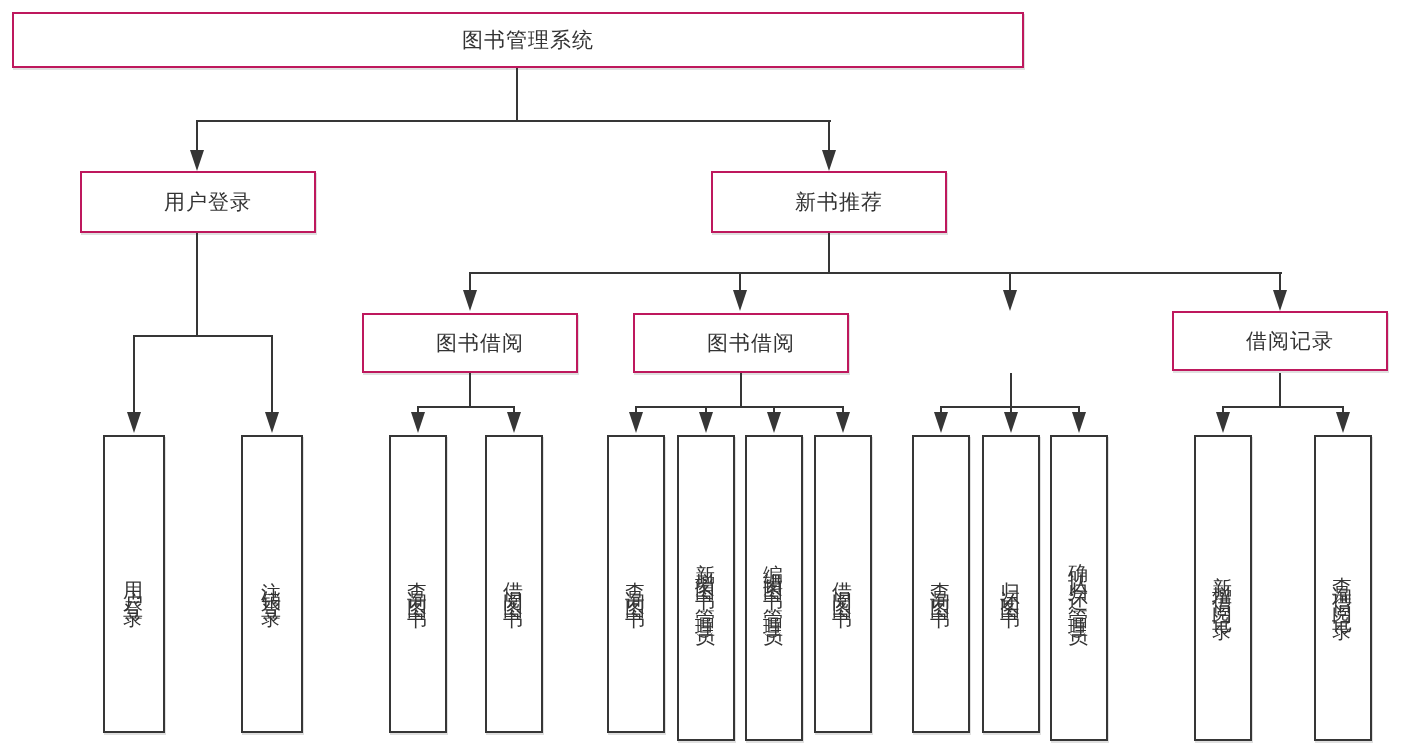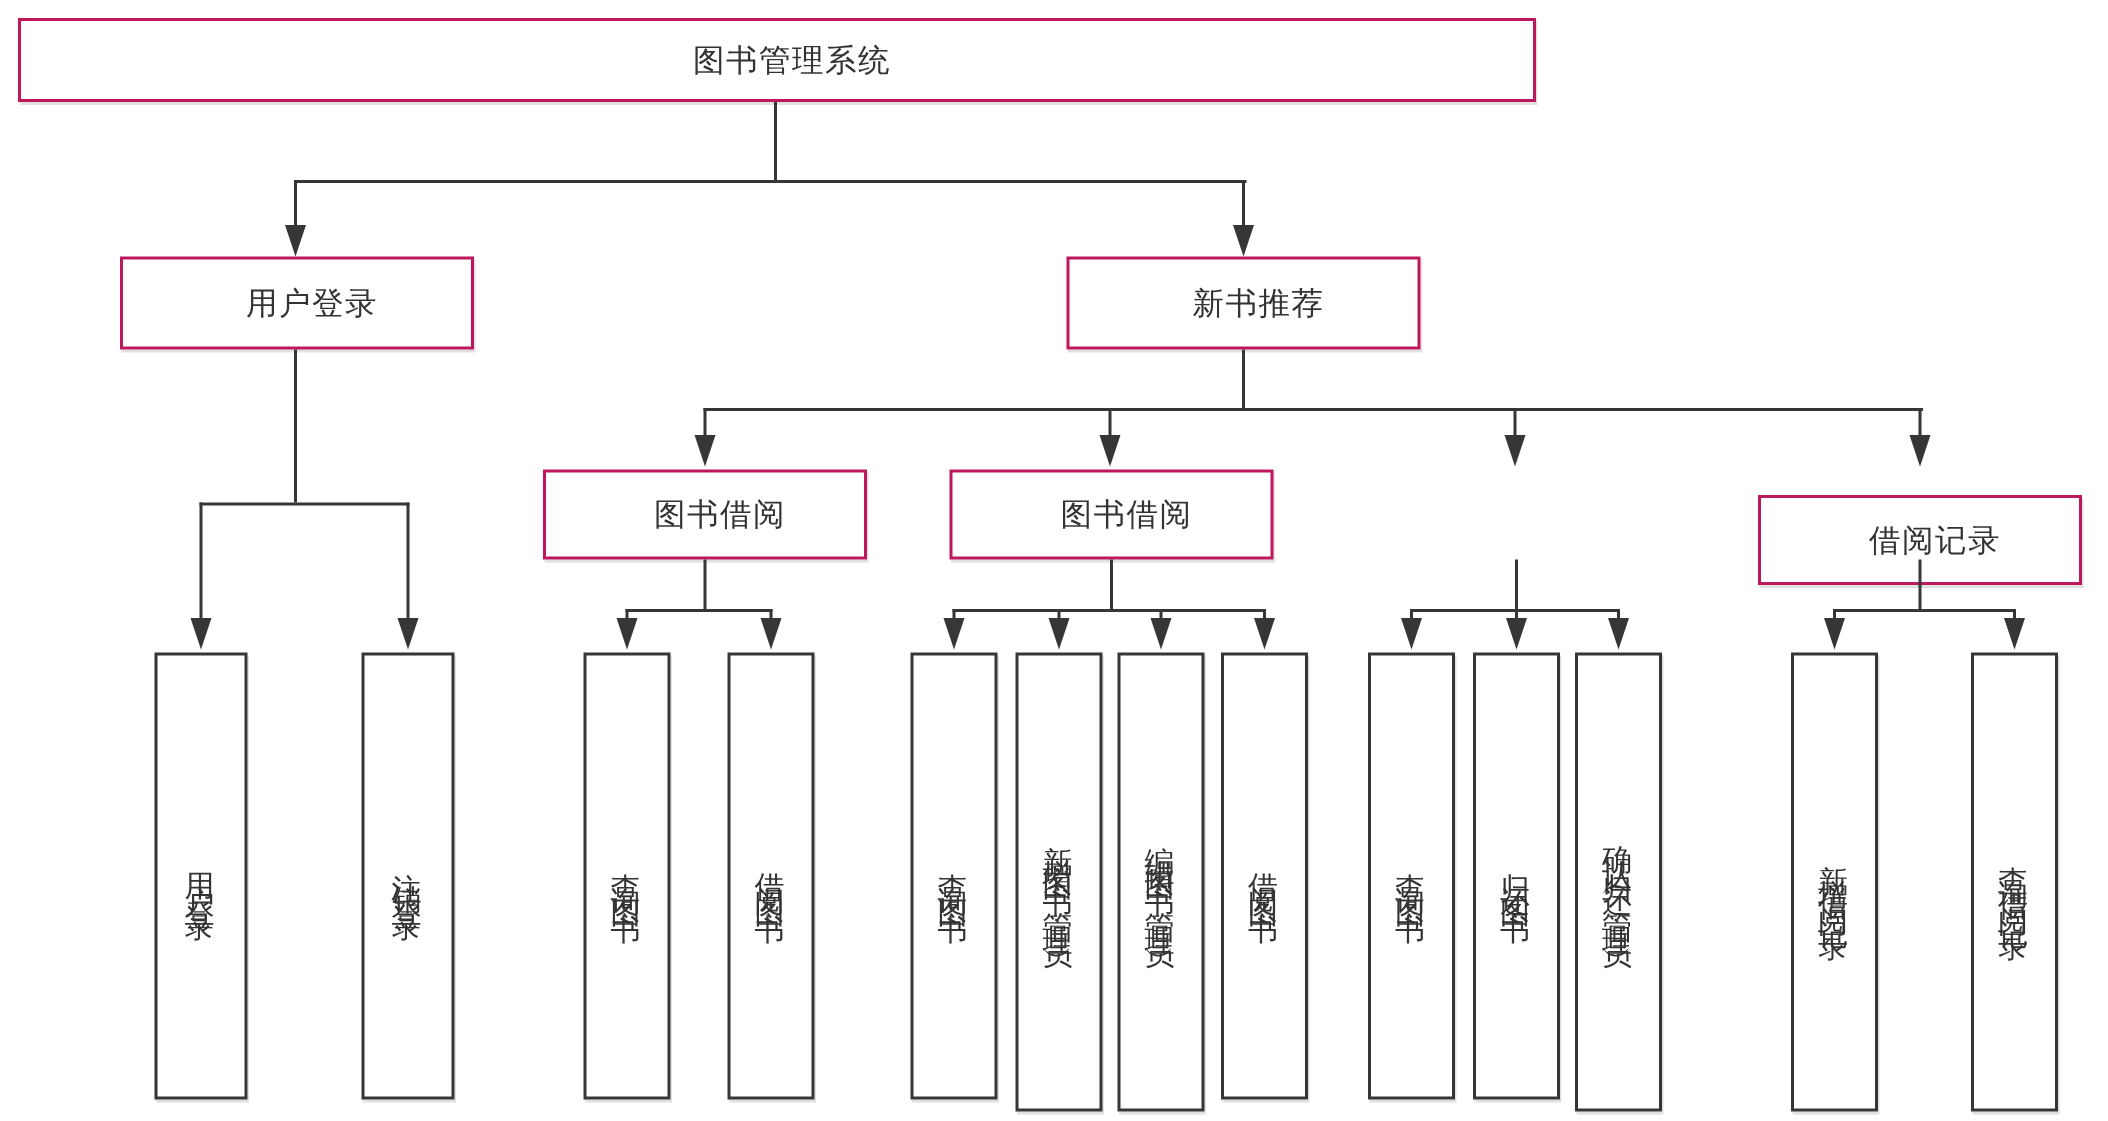--- a/index.html
+++ b/index.html
@@ -97,21 +97,21 @@
   <div class="arrow" style="left:463px;top:290px"></div>
   <div class="line" style="left:739px;top:272px;width:2px;height:19px"></div>
   <div class="arrow" style="left:733px;top:290px"></div>
   <div class="line" style="left:1009px;top:272px;width:2px;height:19px"></div>
   <div class="arrow" style="left:1003px;top:290px"></div>
   <div class="line" style="left:1279px;top:272px;width:2px;height:19px"></div>
   <div class="arrow" style="left:1273px;top:290px"></div>
 
   <div class="hnode" style="left:362px;top:313px;width:216px;height:60px">图书借阅</div>
   <div class="hnode" style="left:633px;top:313px;width:216px;height:60px">图书借阅</div>
-  <div class="hnode" style="left:1172px;top:330px;width:216px;height:60px">借阅记录</div>
+  <div class="hnode" style="left:1172px;top:311px;width:216px;height:60px">借阅记录</div>
 
   <div class="line" style="left:469px;top:373px;width:2px;height:35px"></div>
   <div class="line" style="left:417px;top:406px;width:98px;height:2px"></div>
   <div class="line" style="left:417px;top:406px;width:2px;height:8px"></div>
   <div class="arrow" style="left:411px;top:412px"></div>
   <div class="line" style="left:513px;top:406px;width:2px;height:8px"></div>
   <div class="arrow" style="left:507px;top:412px"></div>
 
   <div class="line" style="left:740px;top:373px;width:2px;height:35px"></div>
   <div class="line" style="left:635px;top:406px;width:209px;height:2px"></div>

